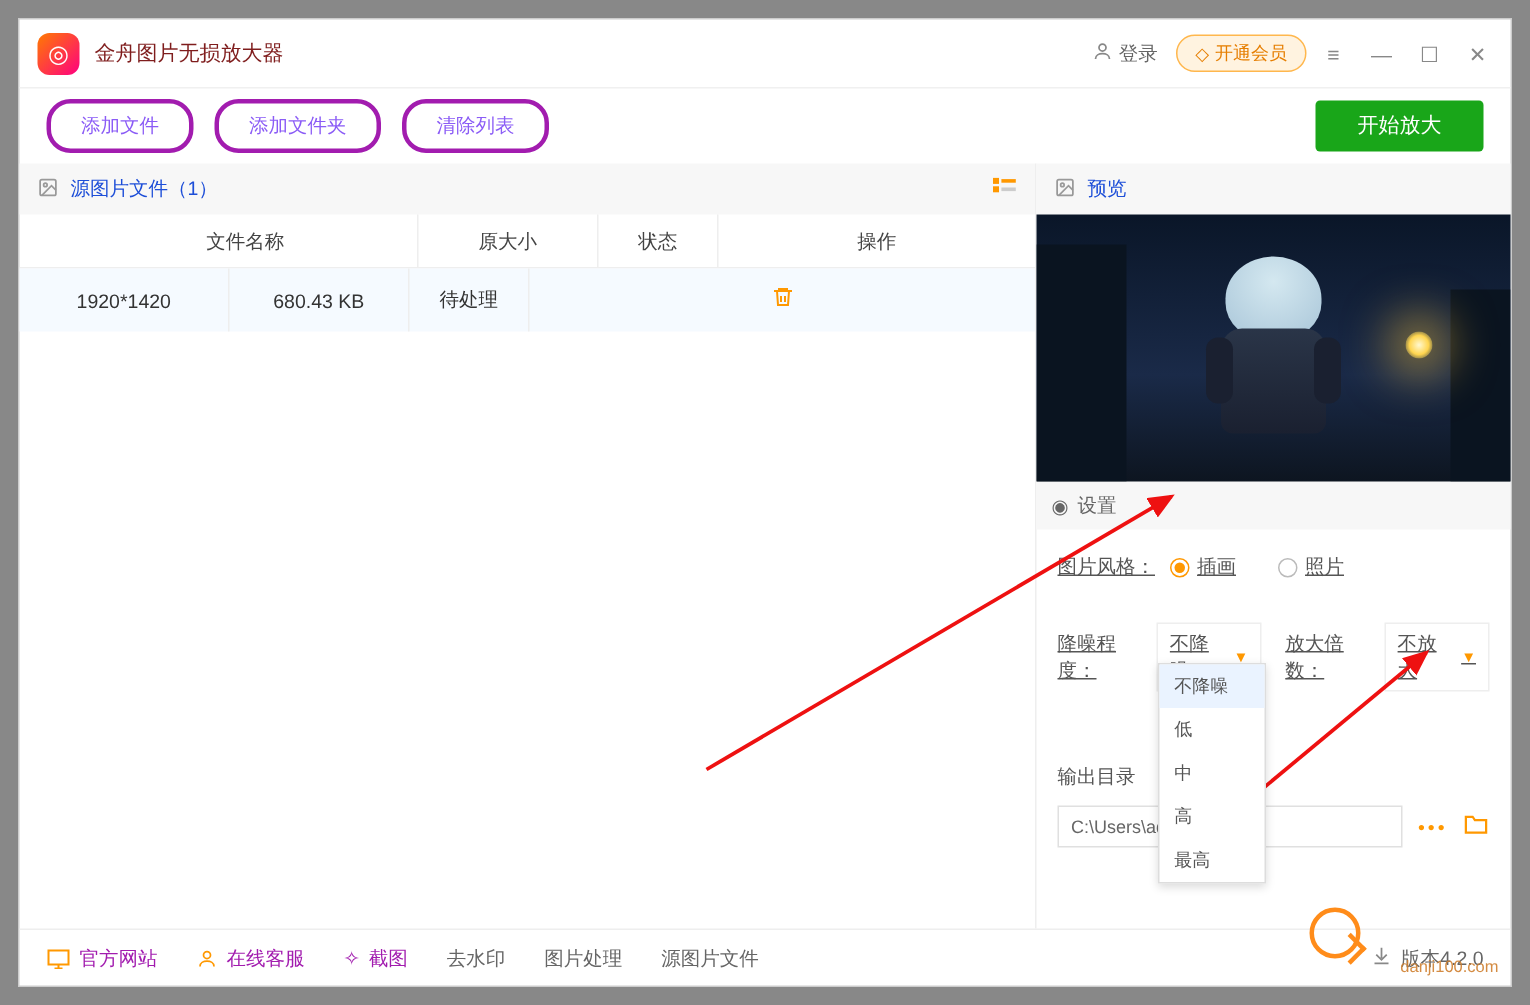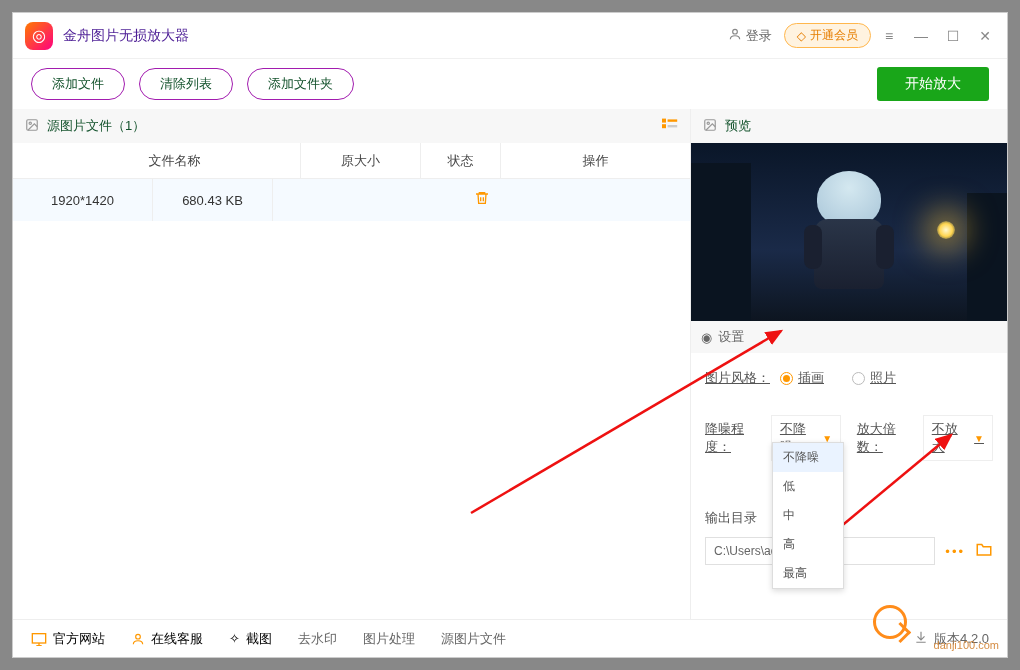--- a/index.html
+++ b/index.html
@@ -1,35 +1,35 @@
 <!DOCTYPE html>
 <html><head>
 <meta charset="utf-8">
 <style>
 * { margin: 0; padding: 0; box-sizing: border-box; font-family: "Microsoft YaHei", sans-serif; }
 body { background: #888; width: 1020px; height: 670px; position: relative; }
 .window { position: absolute; left: 12px; top: 12px; width: 996px; height: 646px; background: #fff; border: 1px solid #ccc; display: flex; flex-direction: column; }
 .titlebar { height: 46px; display: flex; align-items: center; padding: 0 8px 0 12px; border-bottom: 1px solid #f0f0f0; }
 .logo { width: 28px; height: 28px; background: linear-gradient(135deg,#ff7b00,#ff0080); border-radius: 8px; display: flex; align-items: center; justify-content: center; color: #fff; font-size: 16px; margin-right: 10px; }
-.title { font-size: 14px; color: #4c1d95; flex: 1; }
+.title { font-size: 14px; color: #7f1d1d; flex: 1; }
 .tb-right { display: flex; align-items: center; gap: 4px; }
 .login { display: flex; align-items: center; gap: 4px; font-size: 13px; color: #666; padding: 4px 8px; cursor: pointer; }
 .vip-btn { display: flex; align-items: center; gap: 4px; background: #fff3e0; border: 1px solid #ffb74d; border-radius: 14px; padding: 3px 12px; font-size: 12px; color: #e67e00; cursor: pointer; }
 .tb-icon { width: 28px; height: 28px; display: flex; align-items: center; justify-content: center; color: #888; font-size: 14px; cursor: pointer; }
 .toolbar { height: 50px; display: flex; align-items: center; padding: 0 18px; gap: 14px; }
-.tbtn { padding: 6px 20px; border: 1px solid #a21caf; border-radius: 16px; font-size: 13px; color: #14532d; background: #fff; cursor: pointer; }
+.tbtn { padding: 6px 20px; border: 3px solid #a21caf; border-radius: 16px; font-size: 13px; color: #8b5cf6; background: #fff; cursor: pointer; }
 .start-btn { margin-left: auto; background: #19a619; color: #fff; border: none; border-radius: 3px; padding: 8px 28px; font-size: 14px; cursor: pointer; }
 .body { flex: 1; display: flex; min-height: 0; }
 .left { flex: 1; display: flex; flex-direction: column; border-right: 1px solid #eee; }
-.panel-hdr { height: 34px; background: #f7f7f7; display: flex; align-items: center; padding: 0 12px; font-size: 13px; color: #14532d; gap: 8px; }
+.panel-hdr { height: 34px; background: #f7f7f7; display: flex; align-items: center; padding: 0 12px; font-size: 13px; color: #1d4ed8; gap: 8px; }
 .panel-hdr .spacer { flex: 1; }
 .view-toggle { color: #ff9800; font-size: 14px; }
 .tbl-hdr { height: 36px; display: flex; border-bottom: 1px solid #eee; font-size: 13px; color: #444; }
 .tbl-hdr > div, .tbl-row > div { display: flex; align-items: center; justify-content: center; border-right: 1px solid #eee; }
-.c-name { width: 288px; padding-left: 36px; }
+.c-name { width: 266px; padding-left: 36px; }
 .c-size { width: 140px; }
 .c-orig { width: 120px; }
 .c-stat { width: 80px; }
 .c-act { flex: 1; border-right: none !important; }
 .tbl-row { height: 42px; display: flex; background: #f5faff; font-size: 13px; color: #333; }
 .del-icon { color: #ff9800; font-size: 16px; cursor: pointer; }
 .right { width: 316px; display: flex; flex-direction: column; }
 .preview-img { height: 178px; background: linear-gradient(180deg,#0a1628 0%,#1a2a48 60%,#0d1520 100%); position: relative; overflow: hidden; }
 .anime-char { position: absolute; left: 50%; top: 28px; transform: translateX(-50%); width: 90px; height: 150px; }
 .hair { width: 64px; height: 56px; background: radial-gradient(circle at 50% 30%,#d4e8f0,#a8c5d8); border-radius: 50% 50% 45% 45%; margin: 0 auto; }
@@ -53,21 +53,21 @@
 .dropdown { position: absolute; left: 0; top: 26px; width: 72px; background: #fff; border: 1px solid #ddd; box-shadow: 0 2px 6px rgba(0,0,0,.15); z-index: 10; }
 .dd-item { padding: 6px 10px; font-size: 12px; color: #555; cursor: pointer; }
 .dd-item.active { background: #eaf3ff; }
 .out-row { margin-top: 48px; }
 .out-path { display: flex; align-items: center; gap: 6px; margin-top: 10px; }
 .path-input { flex: 1; border: 1px solid #e0e0e0; padding: 6px 8px; font-size: 12px; color: #666; }
 .more { color: #ff9800; letter-spacing: 2px; padding: 0 4px; cursor: pointer; }
 .folder { color: #ff9800; font-size: 18px; cursor: pointer; }
 .statusbar { height: 38px; border-top: 1px solid #eee; display: flex; align-items: center; padding: 0 18px; gap: 26px; font-size: 13px; color: #666; }
 .sb-item { display: flex; align-items: center; gap: 6px; cursor: pointer; }
-.sb-item.org { color: #000000; }
+.sb-item.org { color: #a21caf; }
 .sb-right { margin-left: auto; display: flex; align-items: flex-start; gap: 6px; }
 .watermark { position: absolute; right: 8px; bottom: 6px; font-size: 11px; color: #d08030; opacity: .9; pointer-events: none; }
 .wm-circle { position: absolute; right: 100px; bottom: 18px; width: 34px; height: 34px; border: 3px solid #ff8c1a; border-radius: 50%; pointer-events: none; }
 .wm-circle::after { content: ''; position: absolute; right: -4px; bottom: -4px; width: 12px; height: 12px; border-right: 3px solid #ff8c1a; border-bottom: 3px solid #ff8c1a; transform: rotate(-45deg); }
 svg.arr-svg { position: absolute; }
 </style>
 </head>
 <body>
 
 <div class="window">
@@ -91,22 +91,22 @@
       </div>
       <div class="tb-icon">≡</div>
       <div class="tb-icon">—</div>
       <div class="tb-icon">☐</div>
       <div class="tb-icon">✕</div>
     </div>
   </div>
 
   <div class="toolbar">
     <button class="tbtn">添加文件</button>
+    <button class="tbtn">添加文件夹</button>
     <button class="tbtn">清除列表</button>
-    <button class="tbtn">添加文件夹</button>
     <button class="start-btn">开始放大</button>
   </div>
 
   <div class="body">
     <div class="left">
       <div class="panel-hdr">
         <span>
           <svg width="14" height="14" viewBox="0 0 24 24" fill="none" stroke="#999" stroke-width="2">
               <rect x="3" y="3" width="18" height="18" rx="2"></rect>
               <circle cx="9" cy="9" r="2"></circle>
@@ -126,20 +126,21 @@
       </div>
       <div class="tbl-hdr">
         <div class="c-name">文件名称</div>
         <div class="c-orig">原大小</div>
         <div class="c-stat">状态</div>
         <div class="c-act">操作</div>
       </div>
       <div class="tbl-row">
         <div class="c-size">1920*1420</div>
         <div class="c-orig">680.43 KB</div>
+        <div class="c-stat">待处理</div>
         <div class="c-act">
             <span class="del-icon">
           <svg width="16" height="16" viewBox="0 0 24 24" fill="none" stroke="#ff9800" stroke-width="2">
                 <path d="M3 6h18M8 6V4h8v2M6 6l1 14h10l1-14M10 11v6M14 11v6"></path>
               </svg>
         </span>
           </div>
       </div>
     </div>
 

